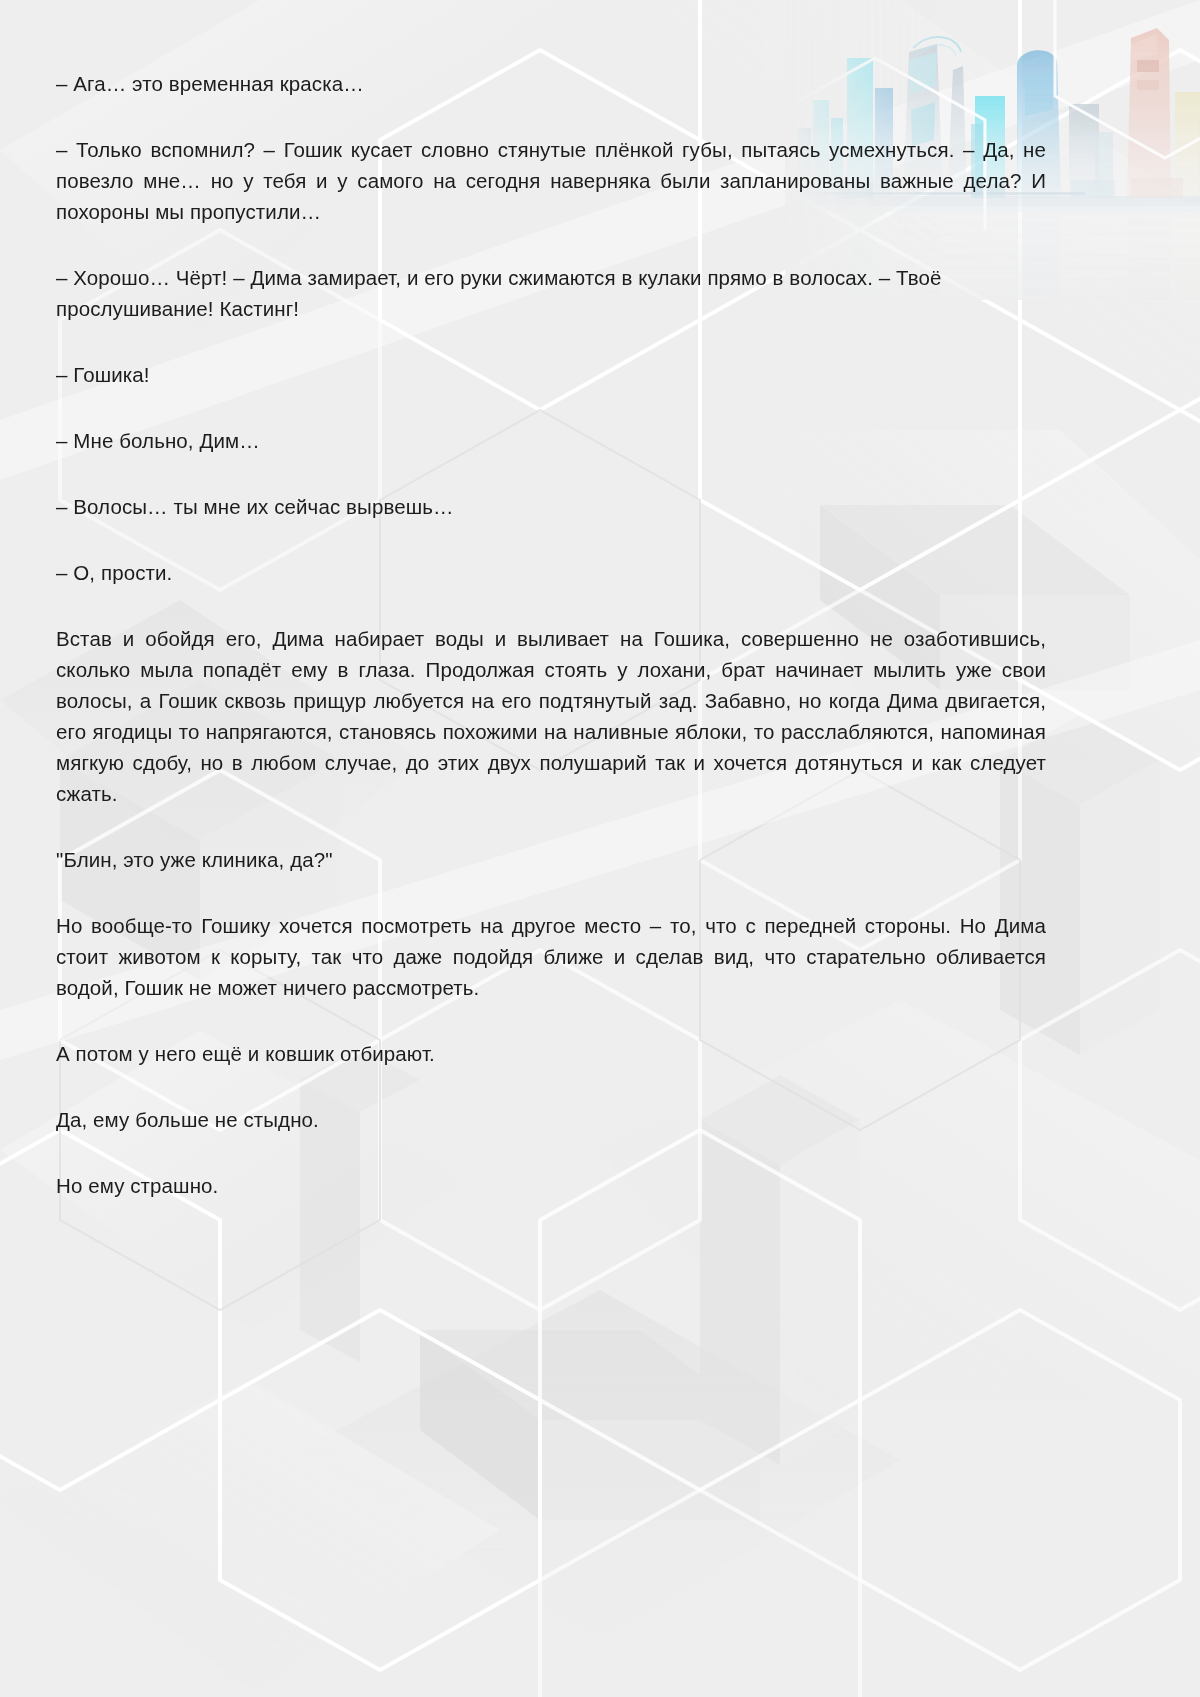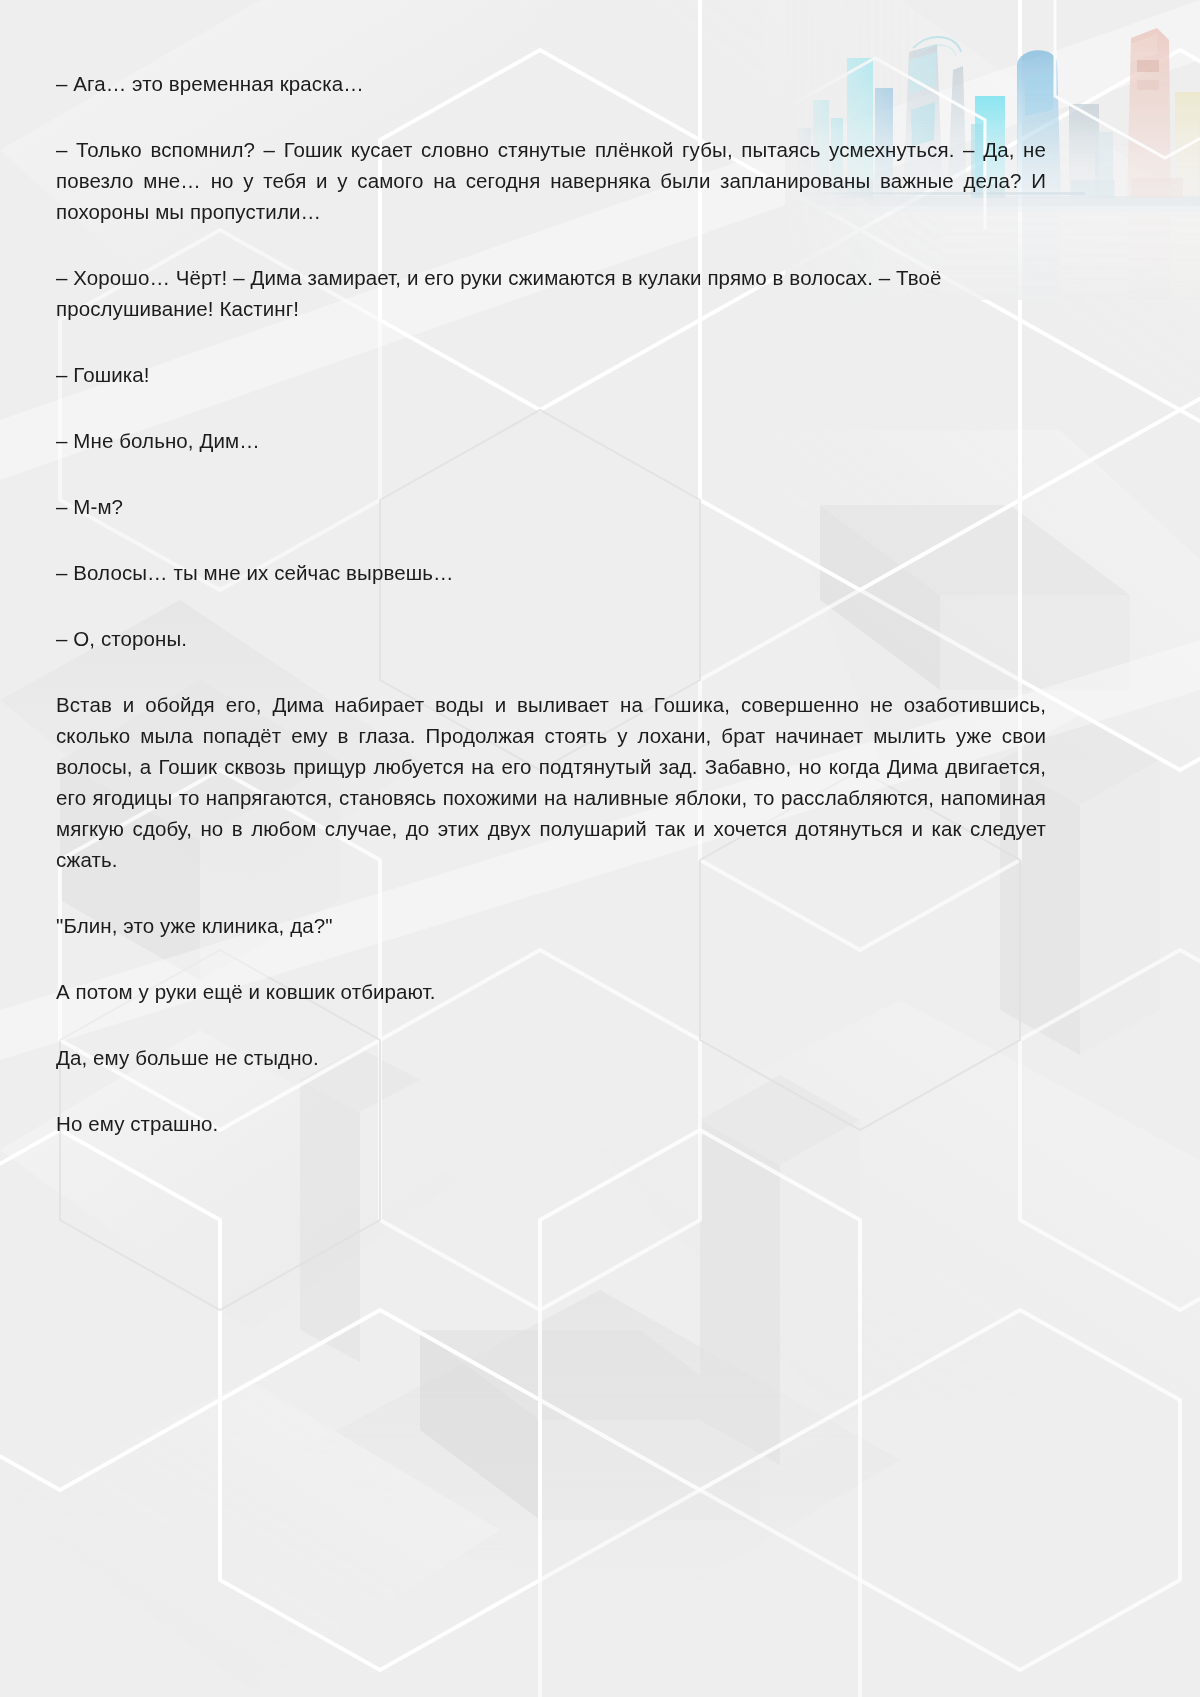--- a/index.html
+++ b/index.html
@@ -269,23 +269,23 @@
       </g>
     </svg>
   </div>
 
   <div class="content">
     <p class="para short">– Ага… это временная краска…</p>
     <p class="para">– Только вспомнил? – Гошик кусает словно стянутые плёнкой губы, пытаясь усмехнуться. – Да, не повезло мне… но у тебя и у самого на сегодня наверняка были запланированы важные дела? И похороны мы пропустили…</p>
     <p class="para short">– Хорошо… Чёрт! – Дима замирает, и его руки сжимаются в кулаки прямо в волосах. – Твоё прослушивание! Кастинг!</p>
     <p class="para short">– Гошика!</p>
     <p class="para short">– Мне больно, Дим…</p>
-    <p class="para short">– М-м?</p>
     <p class="para short">– Волосы… ты мне их сейчас вырвешь…</p>
-    <p class="para short">– О, стороны.</p>
+    <p class="para short">– О, прости.</p>
     <p class="para">Встав и обойдя его, Дима набирает воды и выливает на Гошика, совершенно не озаботившись, сколько мыла попадёт ему в глаза. Продолжая стоять у лохани, брат начинает мылить уже свои волосы, а Гошик сквозь прищур любуется на его подтянутый зад. Забавно, но когда Дима двигается, его ягодицы то напрягаются, становясь похожими на наливные яблоки, то расслабляются, напоминая мягкую сдобу, но в любом случае, до этих двух полушарий так и хочется дотянуться и как следует сжать.</p>
     <p class="para short">"Блин, это уже клиника, да?"</p>
-    <p class="para short">А потом у руки ещё и ковшик отбирают.</p>
+    <p class="para">Но вообще-то Гошику хочется посмотреть на другое место – то, что с передней стороны. Но Дима стоит животом к корыту, так что даже подойдя ближе и сделав вид, что старательно обливается водой, Гошик не может ничего рассмотреть.</p>
+    <p class="para short">А потом у него ещё и ковшик отбирают.</p>
     <p class="para short">Да, ему больше не стыдно.</p>
     <p class="para short">Но ему страшно.</p>
   </div>
 
 </div>
 
 </body></html>

